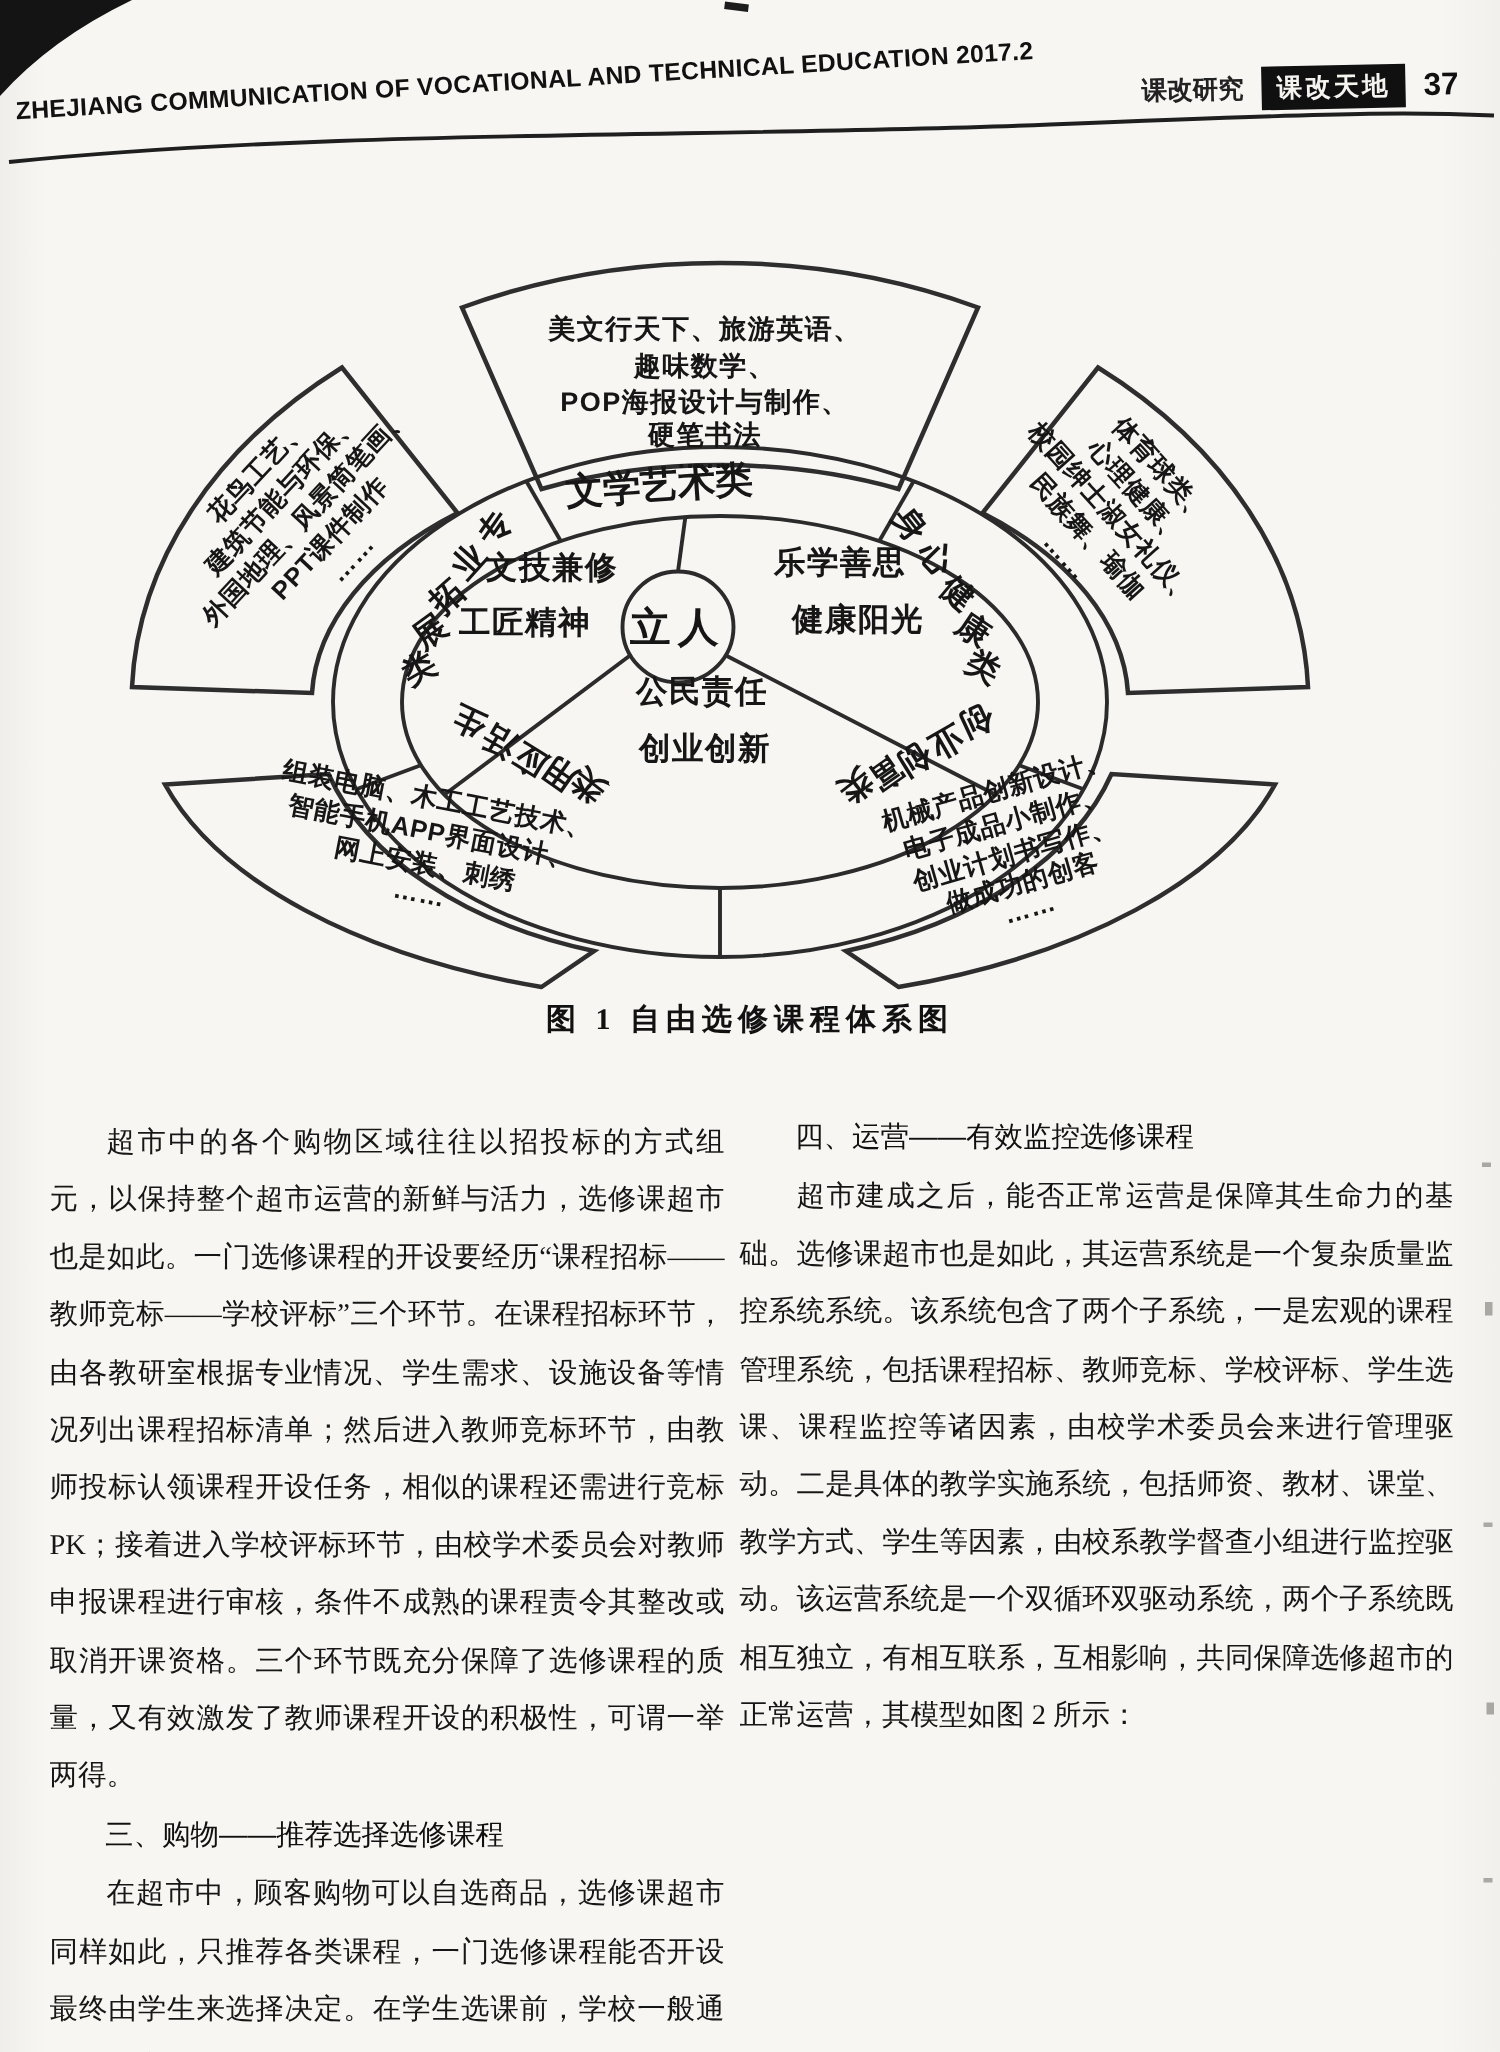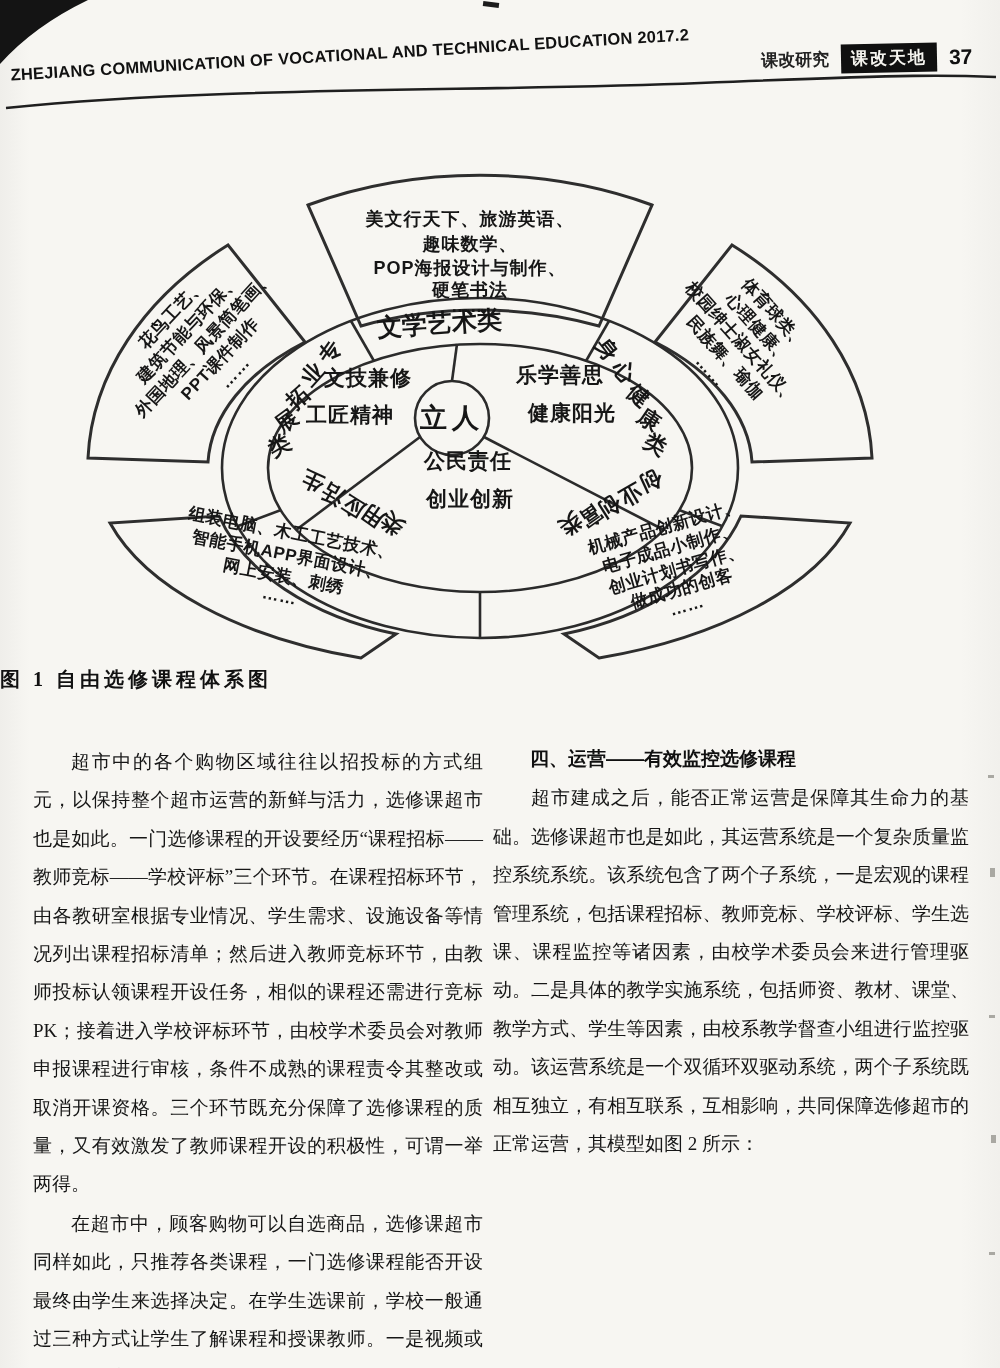--- a/index.html
+++ b/index.html
@@ -15,40 +15,40 @@
   .hcol{font-family:"Liberation Sans",sans-serif;font-weight:bold;font-size:17px;color:#222;}
   .hbadge{background:#101010;color:#f5f4ef;font-family:"Liberation Sans",sans-serif;
     font-weight:bold;font-size:17px;padding:3px 10px;letter-spacing:2px;}
   .hpage{font-family:"Liberation Sans",sans-serif;font-weight:bold;font-size:21px;color:#111;}
   .hrule{position:absolute;left:0;top:68px;width:1000px;height:52px;}
   .corner{position:absolute;left:0;top:0;width:92px;height:70px;}
   .speck{position:absolute;left:483px;top:2px;width:16px;height:5px;background:#1c1c1c;
     transform:rotate(7deg);}
   
   .fig{position:absolute;left:0;top:160px;width:1000px;height:545px;}
-  .caption{position:absolute;left:0;top:666px;width:1000px;text-align:left;
+  .caption{position:absolute;left:0;top:666px;width:1000px;text-align:center;
     font-family:"Liberation Serif",serif;font-weight:bold;font-size:20px;letter-spacing:4px;color:#111;}
   
   text{font-family:"Liberation Sans",sans-serif;fill:#161616;}
   .dline{stroke:#2b2b2b;stroke-width:2.6;fill:none;}
   .petal{stroke:#2e2e2e;stroke-width:3;fill:none;}
   .t-cat{font-weight:bold;font-size:25px;text-anchor:middle;}
   .t-ringchar{font-weight:bold;font-size:22px;text-anchor:middle;}
   .t-inner{font-weight:bold;font-size:21px;text-anchor:middle;letter-spacing:1px;}
   .t-center{font-weight:bold;font-size:27px;text-anchor:middle;letter-spacing:5px;}
   .t-petal{font-weight:bold;font-size:17px;text-anchor:middle;letter-spacing:.5px;}
   .t-petal-top{font-weight:bold;font-size:18px;text-anchor:middle;letter-spacing:1px;}
   
   .col{position:absolute;font-size:19px;line-height:38.4px;text-align:justify;color:#161616;}
   .col-left{left:32px;top:742px;width:452px;}
   .col-right{left:492px;top:740px;width:478px;}
   .col p{margin:1px;text-indent:2em;}
   .col p.noindent{text-indent:0;}
   .col h3{margin:0;font-size:19px;line-height:38.4px;text-indent:2em;
-    font-family:"Liberation Sans",sans-serif;font-weight:bold;color:#101010;}
+    font-family:"Liberation Sans",sans-serif;font-weight:normal;color:#101010;}
   
   .dash{position:absolute;background:#a9a8a2;}
 </style>
 </head>
 <body>
 
 <div class="page">
 
   <svg class="corner" viewBox="0 0 92 70">
     <path d="M0,0 L88,0 Q34,26 0,64 Z" fill="#141414"></path>
@@ -163,20 +163,21 @@
       <text class="t-petal" y="10">创业计划书写作、</text>
       <text class="t-petal" y="30">做成功的创客</text>
       <text class="t-petal" y="48">……</text>
     </g>
   </svg>
 
   <div class="caption">图 1  自由选修课程体系图</div>
 
   <div class="col col-left">
     <p>超市中的各个购物区域往往以招投标的方式组元，以保持整个超市运营的新鲜与活力，选修课超市也是如此。一门选修课程的开设要经历“课程招标——教师竞标——学校评标”三个环节。在课程招标环节，由各教研室根据专业情况、学生需求、设施设备等情况列出课程招标清单；然后进入教师竞标环节，由教师投标认领课程开设任务，相似的课程还需进行竞标 PK；接着进入学校评标环节，由校学术委员会对教师申报课程进行审核，条件不成熟的课程责令其整改或取消开课资格。三个环节既充分保障了选修课程的质量，又有效激发了教师课程开设的积极性，可谓一举两得。</p>
+    <h3>三、购物——推荐选择选修课程</h3>
     <p>在超市中，顾客购物可以自选商品，选修课超市同样如此，只推荐各类课程，一门选修课程能否开设最终由学生来选择决定。在学生选课前，学校一般通过三种方式让学生了解课程和授课教师。一是视频或课件介绍方式，由任课教师用微课视频或课件向学生介绍开设的课程内容，给予学生科学合理的选课指导建议。二是信息公开方式，由各专业系把相关任课教师的照片、基本信息张贴在各系的宣传窗里，</p>
   </div>
 
   <div class="col col-right">
     <h3>四、运营——有效监控选修课程</h3>
     <p>超市建成之后，能否正常运营是保障其生命力的基础。选修课超市也是如此，其运营系统是一个复杂质量监控系统系统。该系统包含了两个子系统，一是宏观的课程管理系统，包括课程招标、教师竞标、学校评标、学生选课、课程监控等诸因素，由校学术委员会来进行管理驱动。二是具体的教学实施系统，包括师资、教材、课堂、教学方式、学生等因素，由校系教学督查小组进行监控驱动。该运营系统是一个双循环双驱动系统，两个子系统既相互独立，有相互联系，互相影响，共同保障选修超市的正常运营，其模型如图 2 所示：</p>
   </div>
 
   <div class="dash" style="left:988px;top:775px;width:6px;height:3px;"></div>
   <div class="dash" style="left:990px;top:868px;width:5px;height:9px;"></div>

